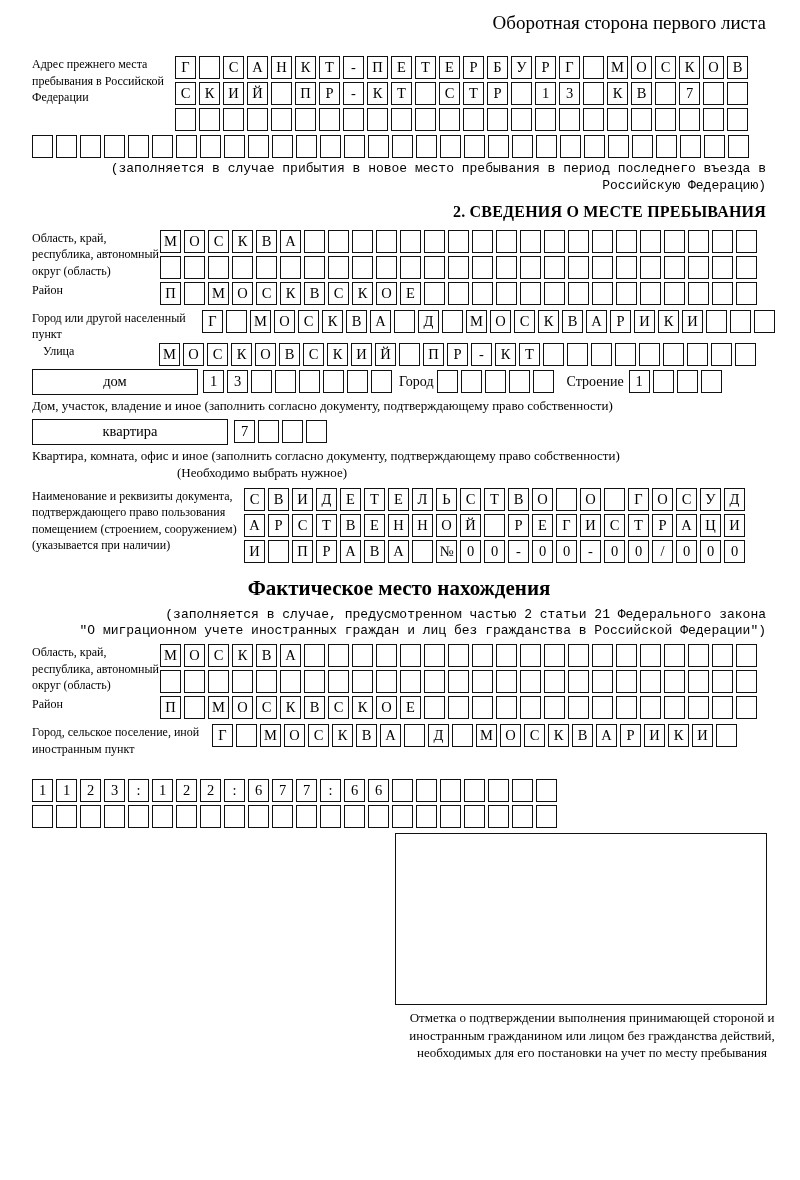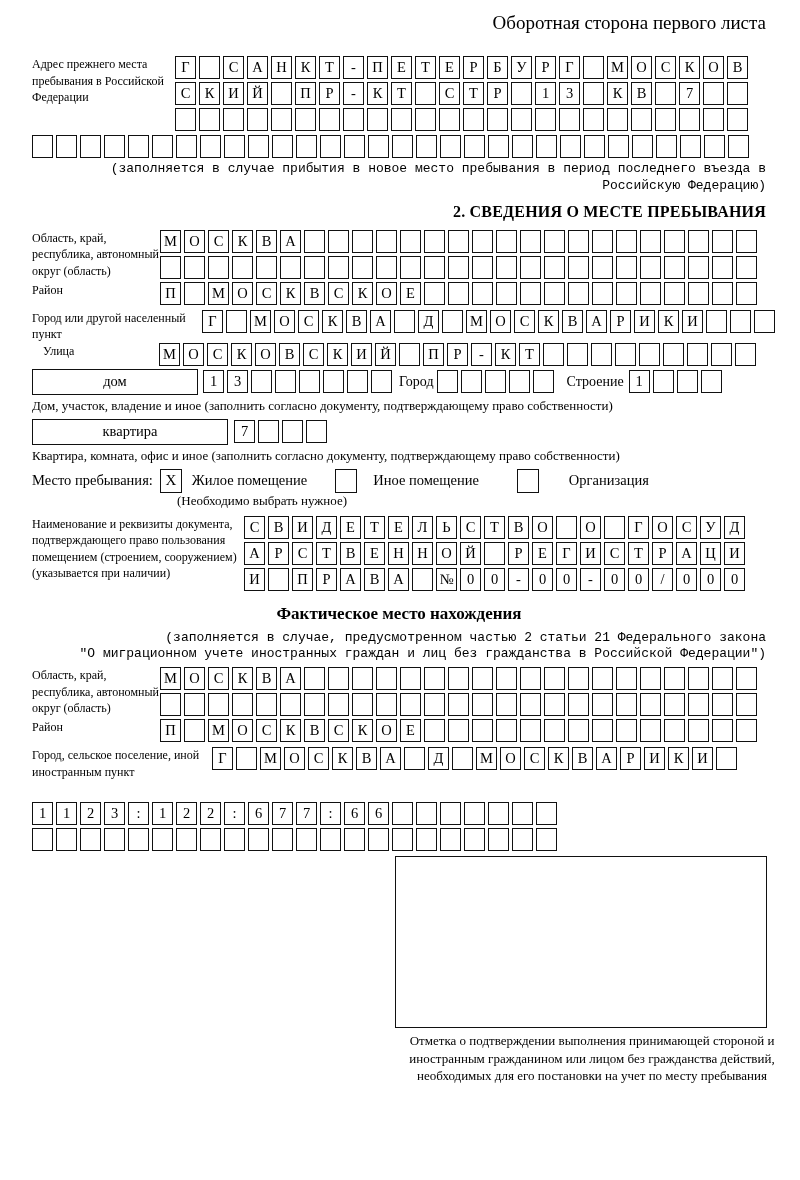--- a/index.html
+++ b/index.html
@@ -17,21 +17,21 @@
   .cells{display:flex;margin-bottom:3px;}
   .cell{
     box-sizing:border-box;flex:none;width:21px;height:23px;
     border:1.6px solid #111;margin-right:3px;
     display:flex;align-items:center;justify-content:center;
     font-size:14.5px;
   }
   .note{font-size:13px;line-height:1.3;}
   .note.center{text-align:right;font-family:Liberation Mono, monospace;}
   .sec-title{text-align:right;font-weight:bold;font-size:16px;margin:8px 0 9px 0;letter-spacing:.2px;}
-  .sub-title{text-align:center;font-weight:bold;font-size:17px;margin:10px 0 6px 0;}
+  .sub-title{text-align:center;font-weight:bold;font-size:21px;margin:10px 0 6px 0;}
 
   
   .w-prev{width:143px;}
   .w-reg{width:128px;}
   .w-city1{width:170px;}
   .w-street{width:116px;margin-left:11px;}
   .w-doc{width:212px;}
   .w-reg2{width:128px;}
   .w-city2{width:180px;}
   .w-cad{width:198px;}
@@ -377,29 +377,20 @@
     <div class="named-box kv-box">квартира</div>
     <div class="cells" style="margin-bottom:0;">
         <span class="cell">7</span>
         <span class="cell"></span>
         <span class="cell"></span>
         <span class="cell"></span>
       </div>
   </div>
   <div class="note">Квартира, комната, офис и иное (заполнить согласно документу, подтверждающему право собственности)</div>
 
-  <div class="stay-row">
-    <span>Место пребывания:</span>
-    <span class="chk" style="margin-left:7px;">X</span>
-    <span style="margin-left:10px;">Жилое помещение</span>
-    <span class="chk" style="margin-left:28px;"></span>
-    <span style="margin-left:16px;">Иное помещение</span>
-    <span class="chk" style="margin-left:38px;"></span>
-    <span style="margin-left:30px;">Организация</span>
-  </div>
   <div class="note" style="text-align:center;width:460px;">(Необходимо выбрать нужное)</div>
 
   <div class="block mt6">
     <div class="lbl w-doc">Наименование и реквизиты документа, подтверждающего право пользования помещением (строением, сооружением) (указывается при наличии)</div>
     <div class="cells-col">
       <div class="cells">
           <span class="cell">С</span>
           <span class="cell">В</span>
           <span class="cell">И</span>
           <span class="cell">Д</span>

